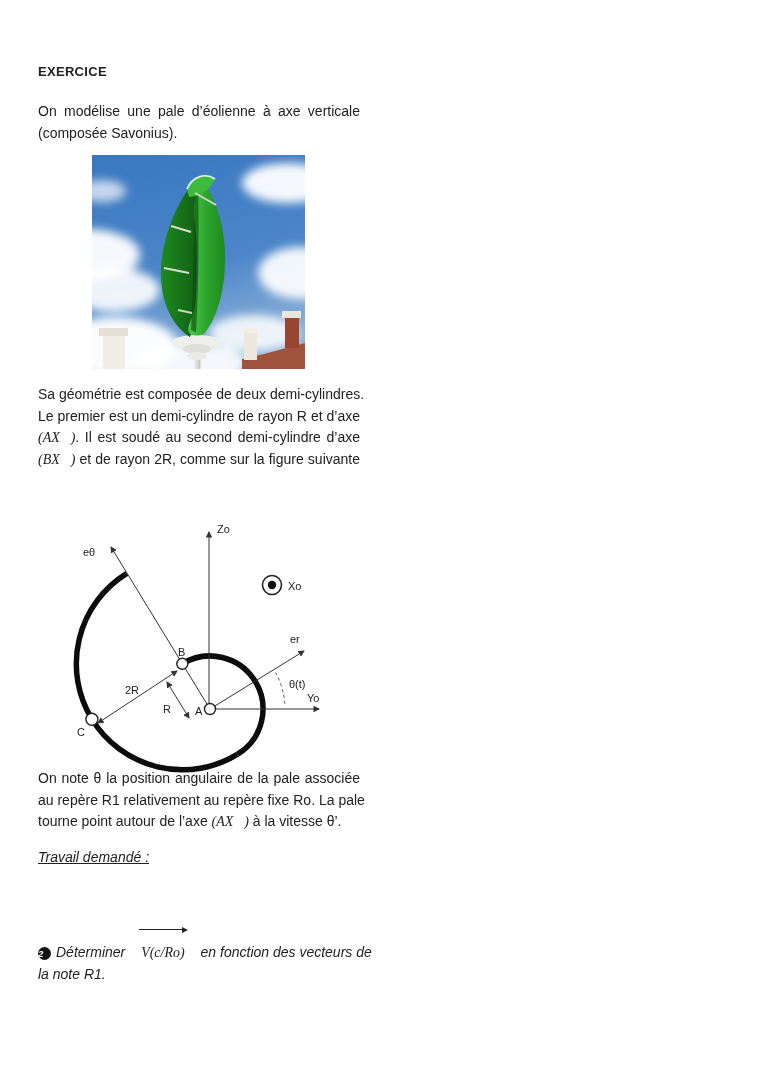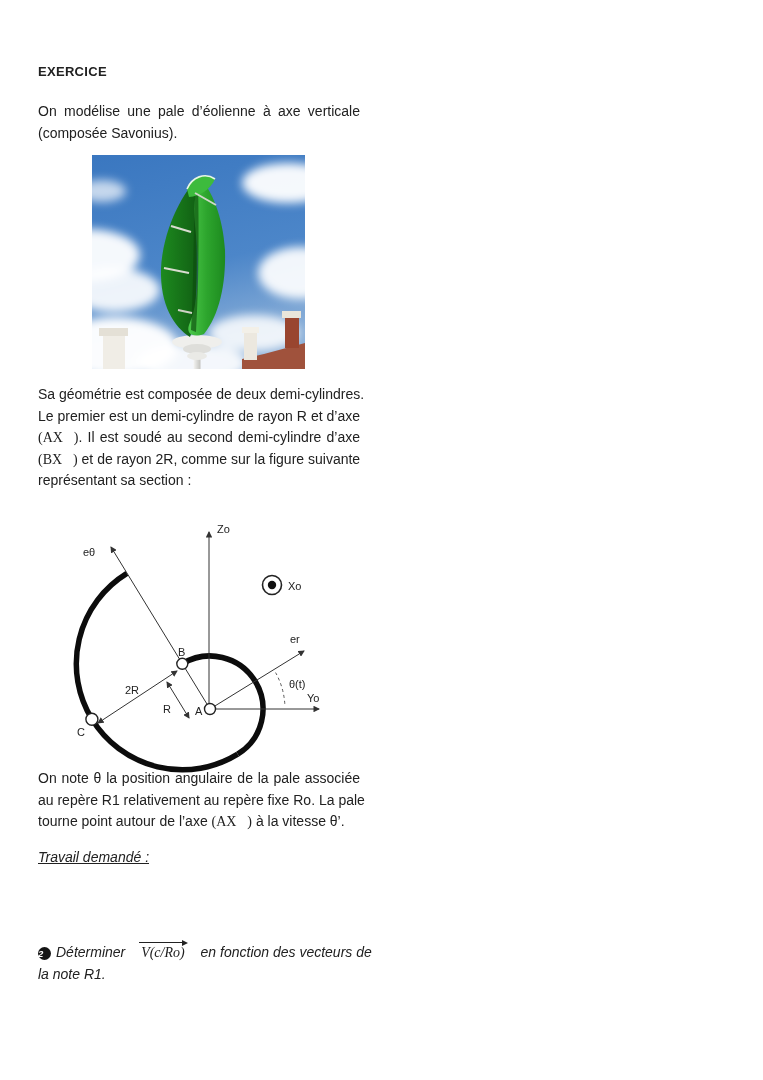--- a/index.html
+++ b/index.html
@@ -5,26 +5,26 @@
   html,body{margin:0;padding:0;background:#fff;}
   .page{position:relative;width:633px;height:1080px;background:#fff;overflow:hidden;
         font-family:"Liberation Sans",sans-serif;color:#212121;}
   .abs{position:absolute;}
   .title{left:38px;top:64px;font-size:13px;font-weight:bold;letter-spacing:.3px;}
   .para{left:38px;width:322px;font-size:14px;line-height:21.5px;}
   .ln{display:block;white-space:nowrap;}
   .j{text-align:justify;text-align-last:justify;}
   .italic{font-style:italic;}
   .underlined{text-decoration:underline;}
-  .mathv{font-family:"Liberation Serif",serif;}
+  .mathv{font-family:"Liberation Serif",serif;font-style:italic;}
   .qbullet{display:inline-block;width:13px;height:13px;border-radius:50%;background:#141414;
            color:#fff;font-size:9.5px;font-weight:bold;font-style:italic;line-height:13px;
            text-align:center;margin-right:5px;vertical-align:0px;}
   .overarrow{position:relative;font-family:"Liberation Serif",serif;font-style:italic;
-             padding:3px 2px 0 2px;margin:0 10px;}
+             padding:16px 2px 0 2px;margin:0 10px;}
   .overarrow::before{content:"";position:absolute;top:0;left:0;right:5px;border-top:1.3px solid #222;}
   .overarrow::after{content:"";position:absolute;top:-2.5px;right:-1px;width:0;height:0;
              border-left:6px solid #222;border-top:3px solid transparent;border-bottom:3px solid transparent;}
   .photo{left:92px;top:155px;width:213px;height:214px;}
   .figure{left:30px;top:512px;width:330px;height:272px;}
   svg text{font-family:"Liberation Sans",sans-serif;fill:#222;}
 </style>
 </head>
 <body>
 
@@ -96,21 +96,20 @@
         <line x1="86" y1="155" x2="100" y2="158" stroke="#cfd2c6" stroke-width="2"></line>
       </g>
     </svg>
   </div>
 
   <div class="abs para" style="top:384px">
       <span class="ln j">Sa géométrie est composée de deux demi-cylindres.</span>
       <span class="ln j">Le premier est un demi-cylindre de rayon R et d’axe</span>
       <span class="ln j"><span class="mathv">(AX⃗)</span><span>. Il est soudé au second demi-cylindre d’axe</span></span>
       <span class="ln j"><span class="mathv">(BX⃗)</span><span> et de rayon 2R, comme sur la figure suivante</span></span>
-      <span class="ln">représentant sa section :</span>
     </div>
 
   <div class="abs figure">
     <svg width="330" height="272" viewBox="0 0 330 272">
       <defs>
         <marker id="arr" viewBox="0 0 10 10" refX="8.5" refY="5" markerWidth="6.5" markerHeight="6.5" orient="auto-start-reverse">
           <path d="M0 0 L10 5 L0 10 z" fill="#333"></path>
         </marker>
       </defs>
 

